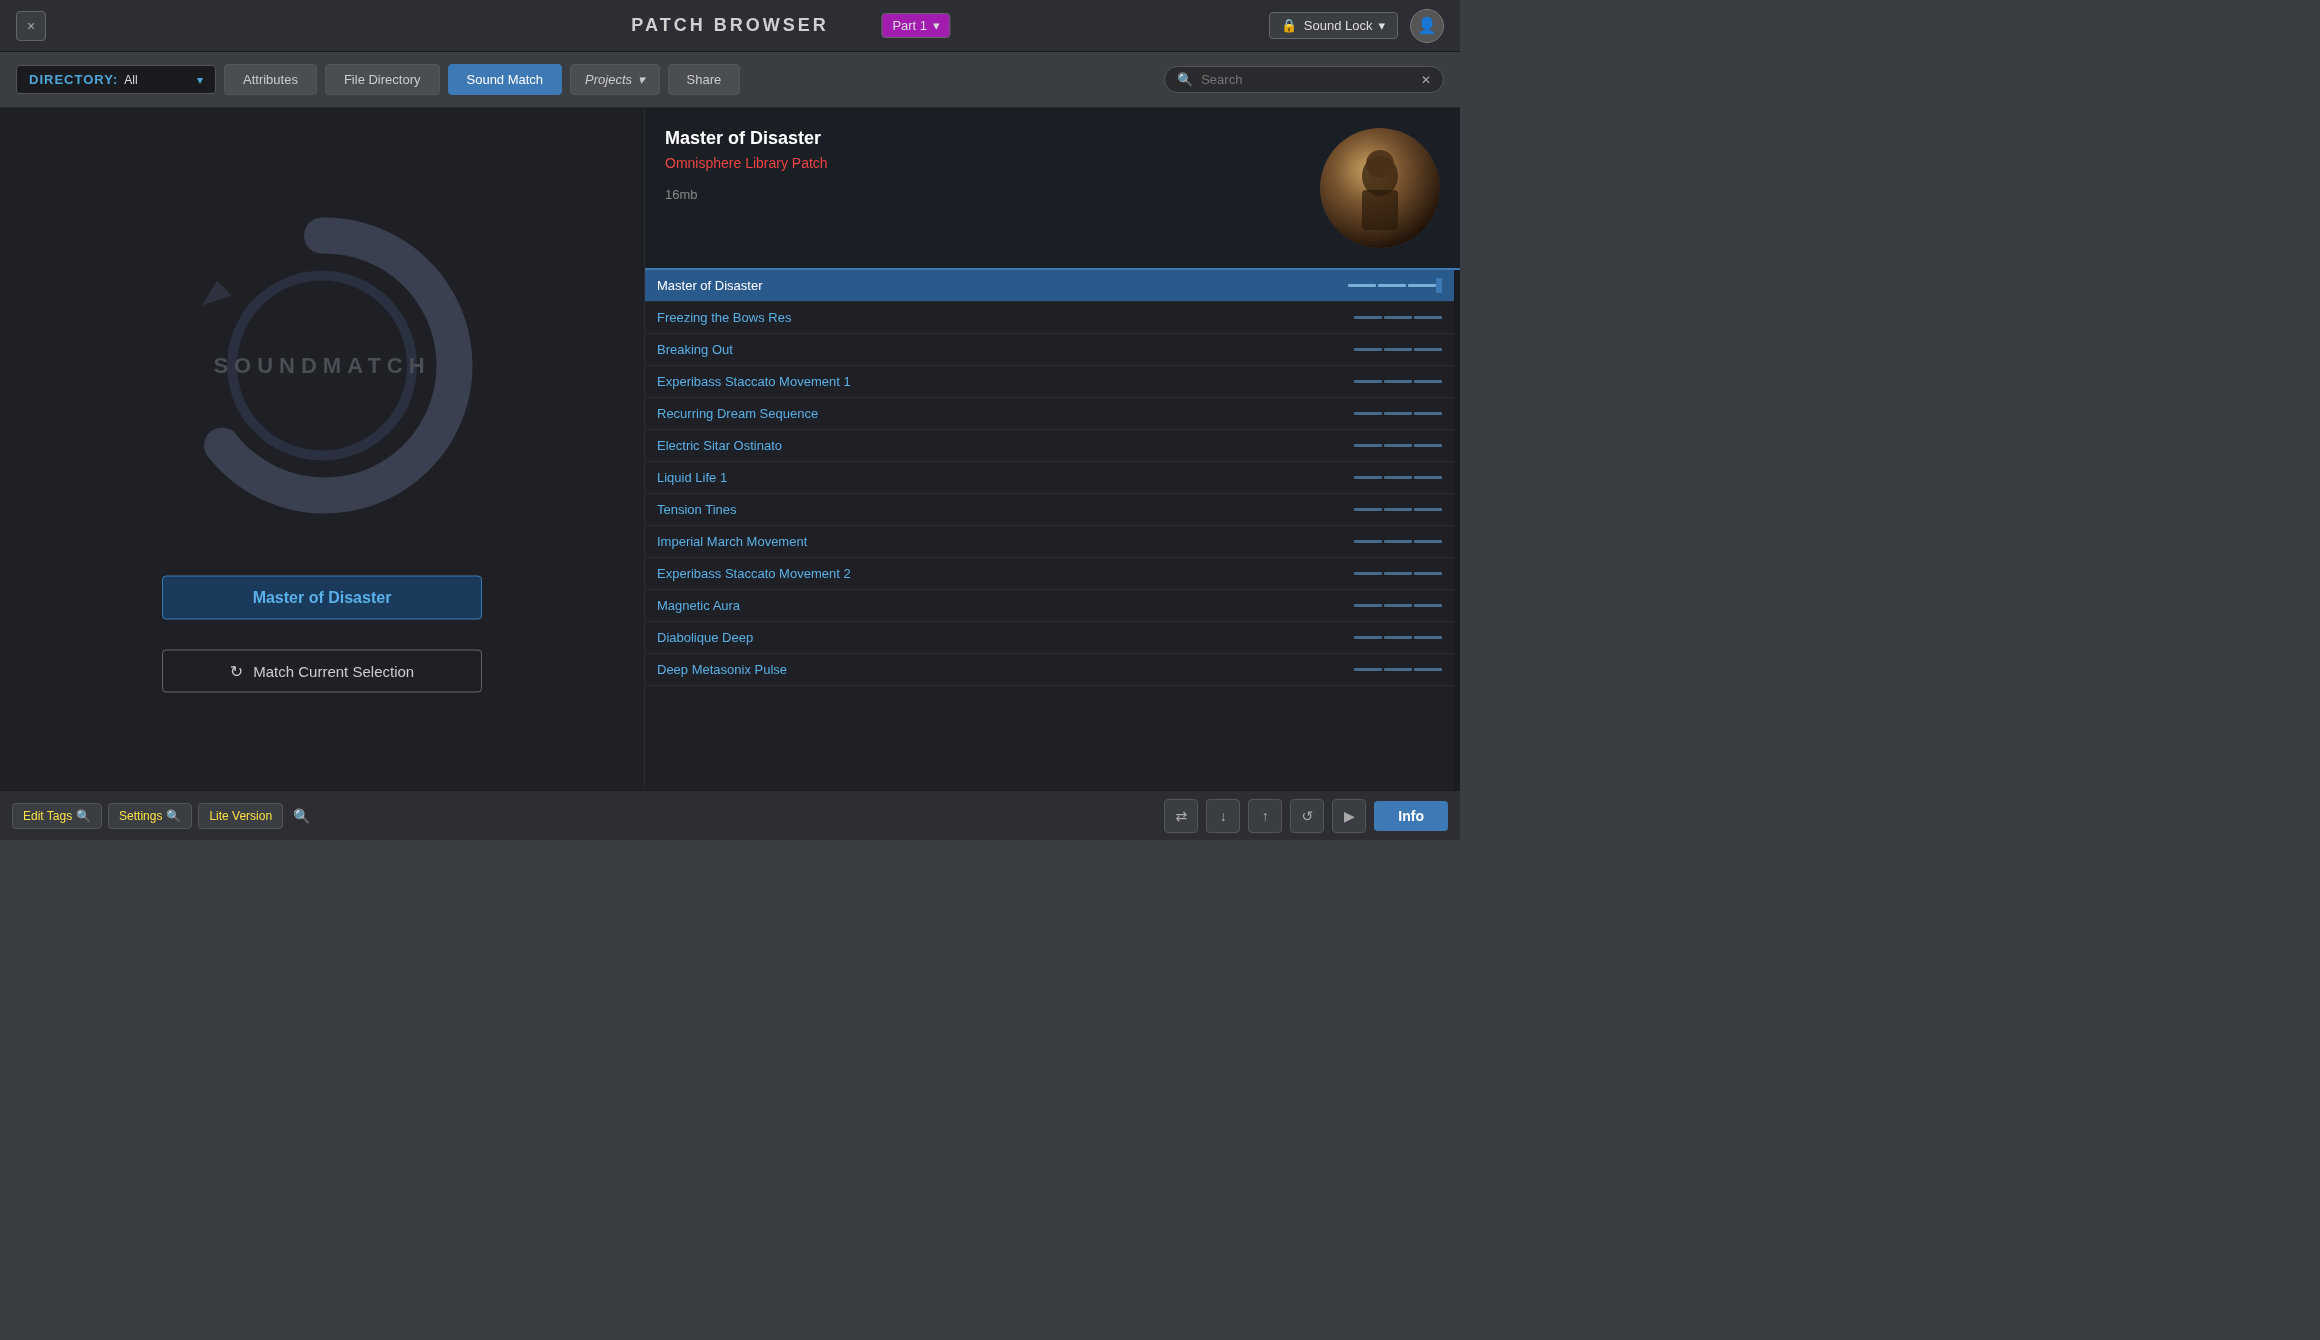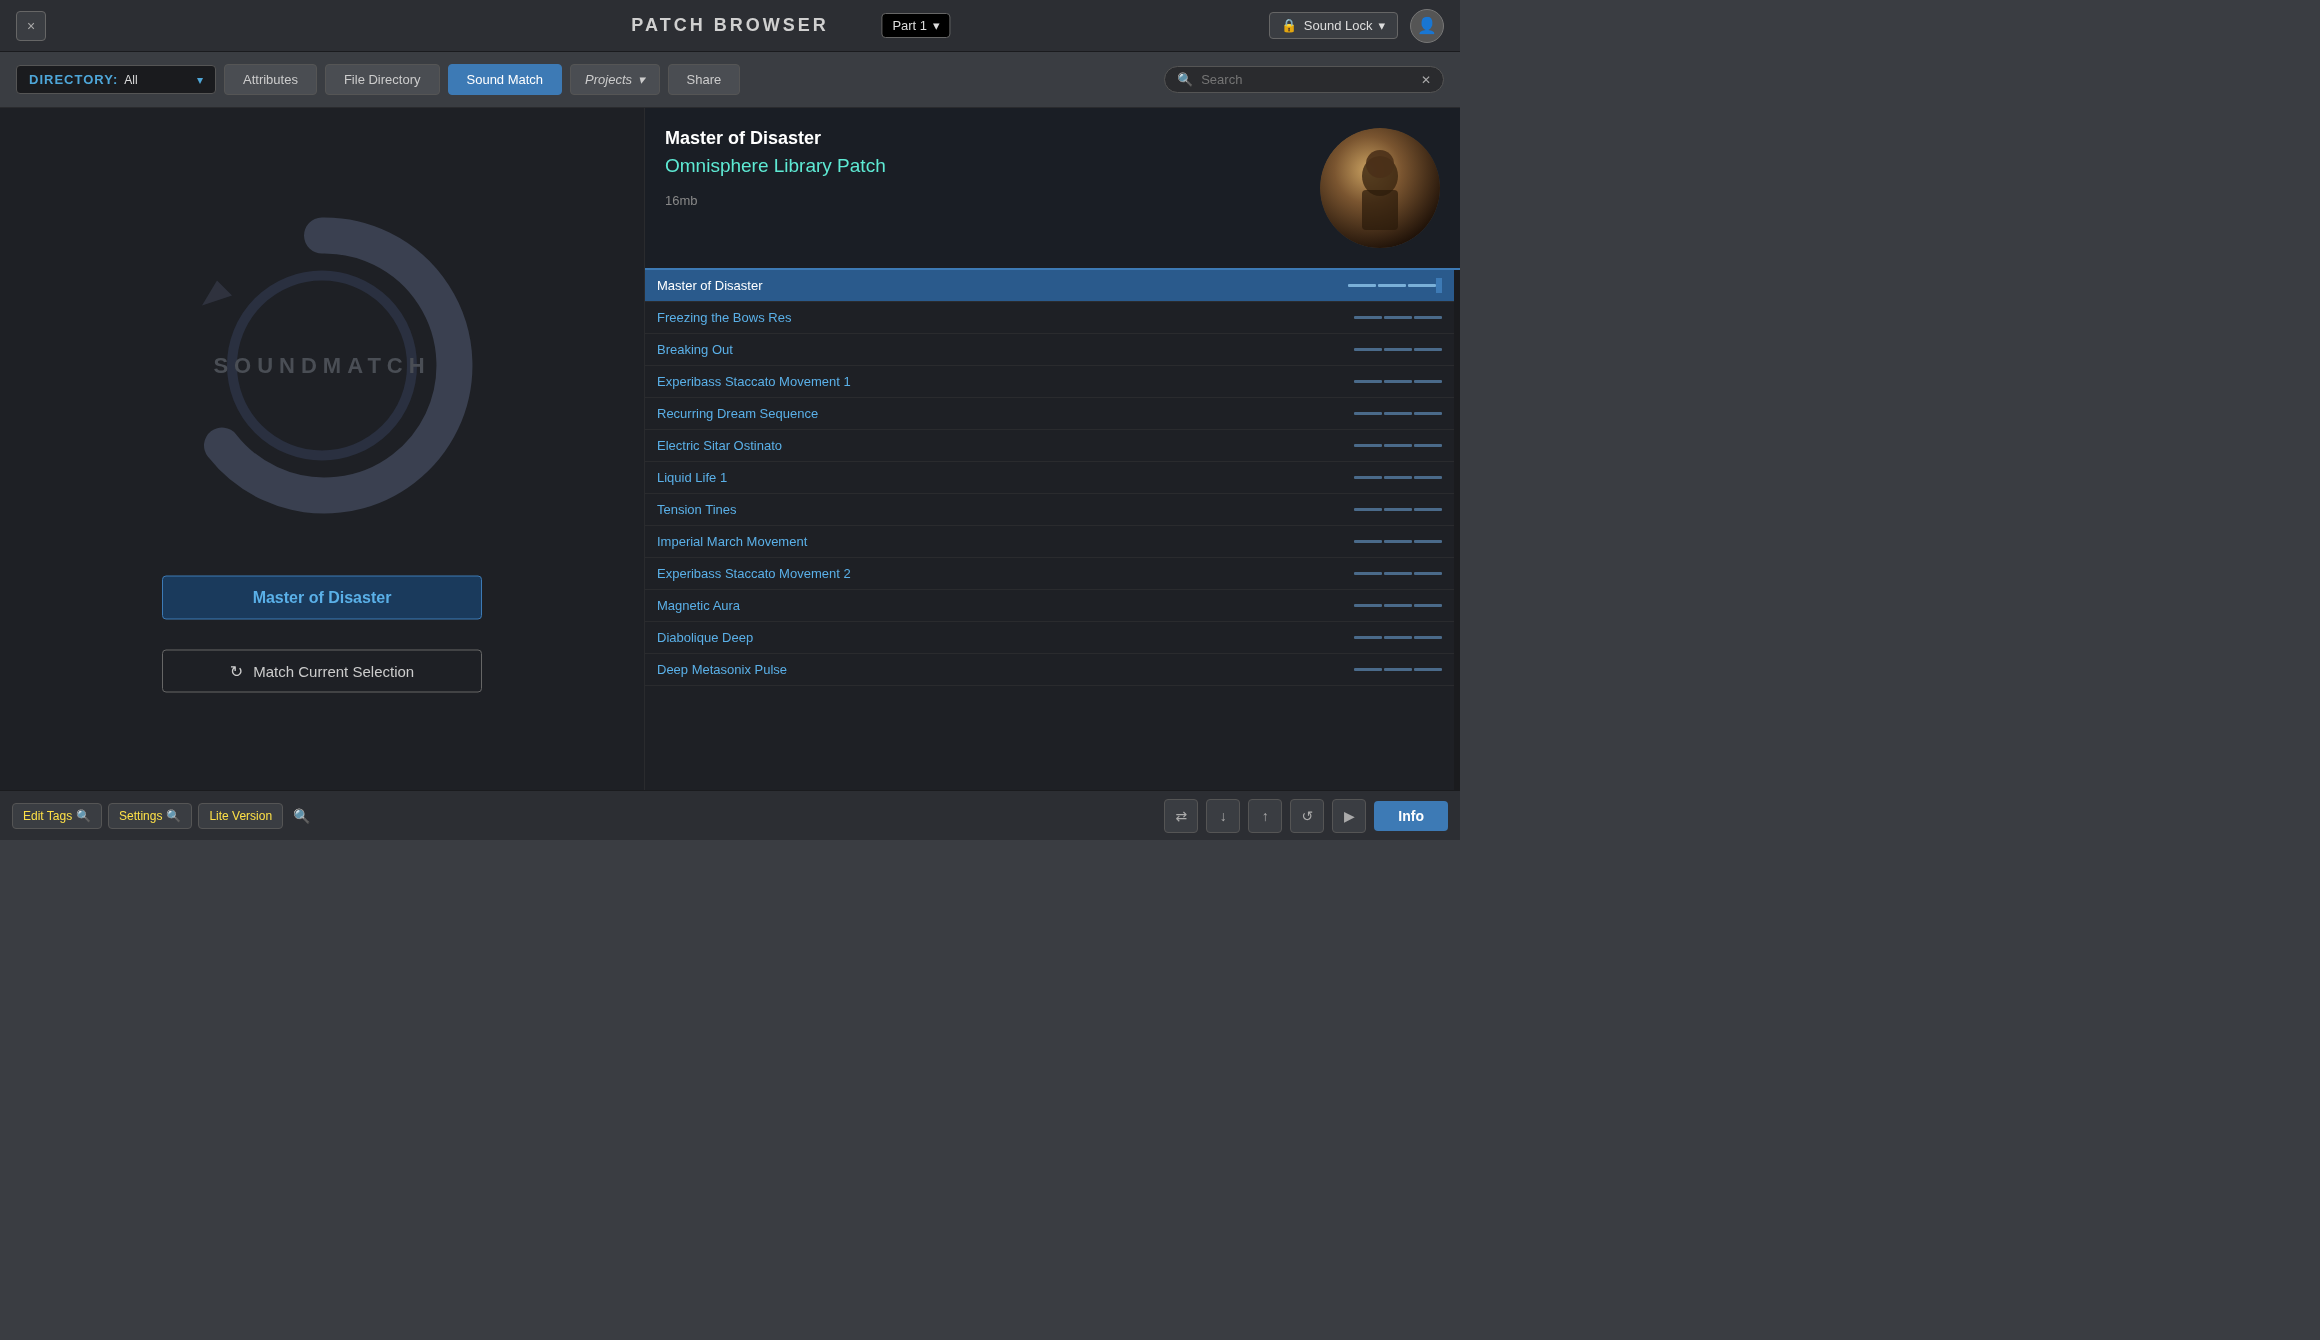--- a/index.html
+++ b/index.html
@@ -39,21 +39,21 @@
       position: absolute;
       left: 50%;
       transform: translateX(-50%);
       font-size: 18px;
       font-weight: bold;
       letter-spacing: 3px;
       color: #d0d0d0;
     }
     .part-selector {
       margin-left: 12px;
-      background: #000000;
+      background: #a21caf;
       border: 1px solid #666;
       border-radius: 4px;
       color: #ddd;
       font-size: 13px;
       padding: 4px 10px;
       cursor: pointer;
       display: flex;
       align-items: center;
       gap: 6px;
     }
@@ -257,22 +257,22 @@
       position: relative;
     }
     .patch-details { flex: 1; }
     .patch-name {
       font-size: 18px;
       font-weight: bold;
       color: #fff;
       margin-bottom: 6px;
     }
     .patch-type {
-      font-size: 19px;
-      color: #5eead4;
+      font-size: 14px;
+      color: #ef4444;
       margin-bottom: 16px;
     }
     .patch-size {
       font-size: 13px;
       color: #888;
     }
     .patch-thumb {
       width: 120px;
       height: 120px;
       border-radius: 50%;

